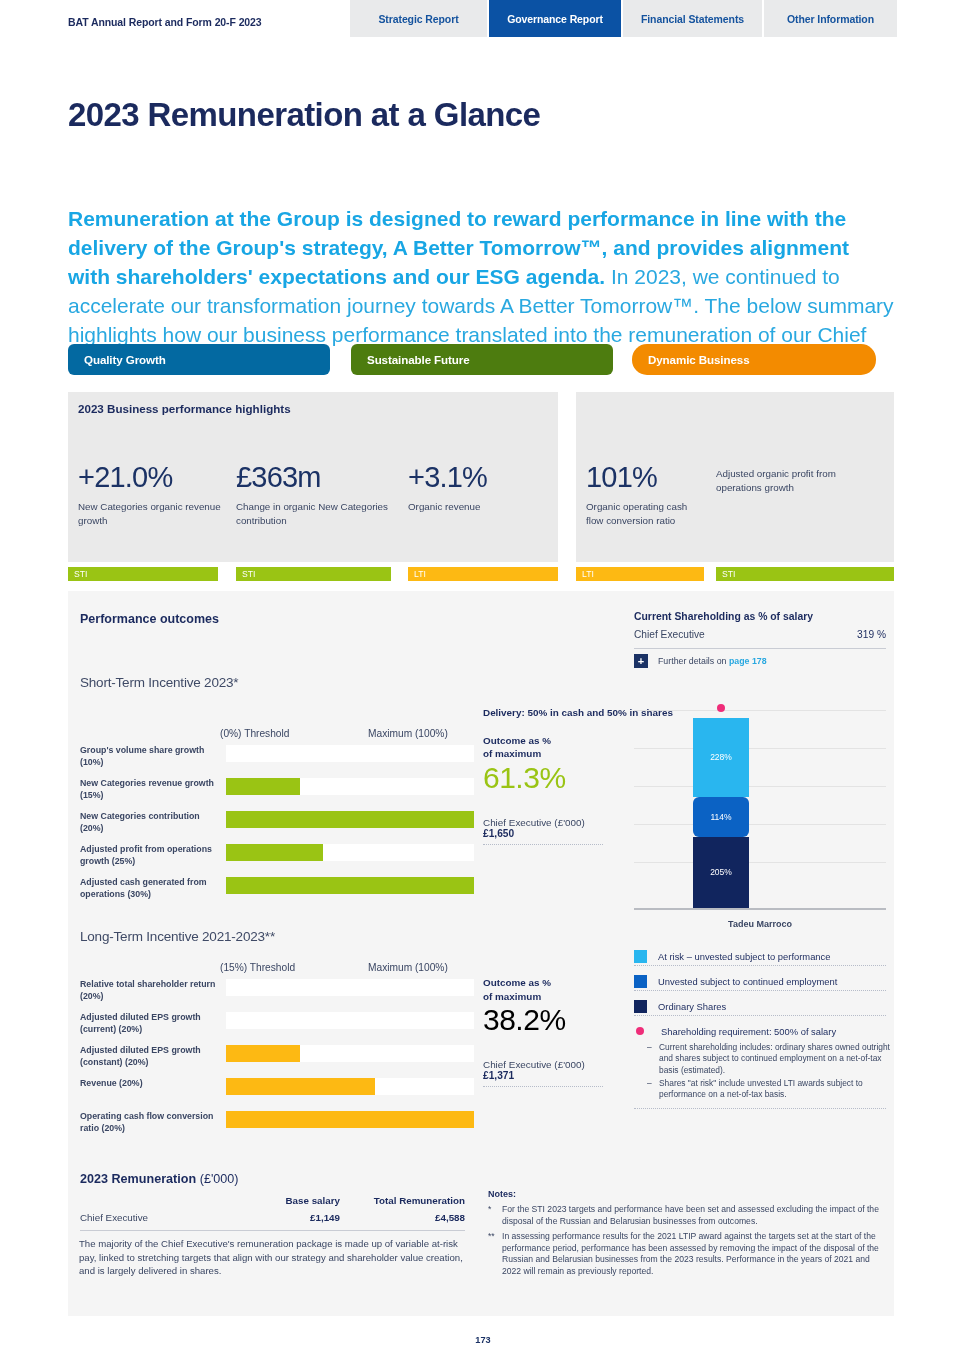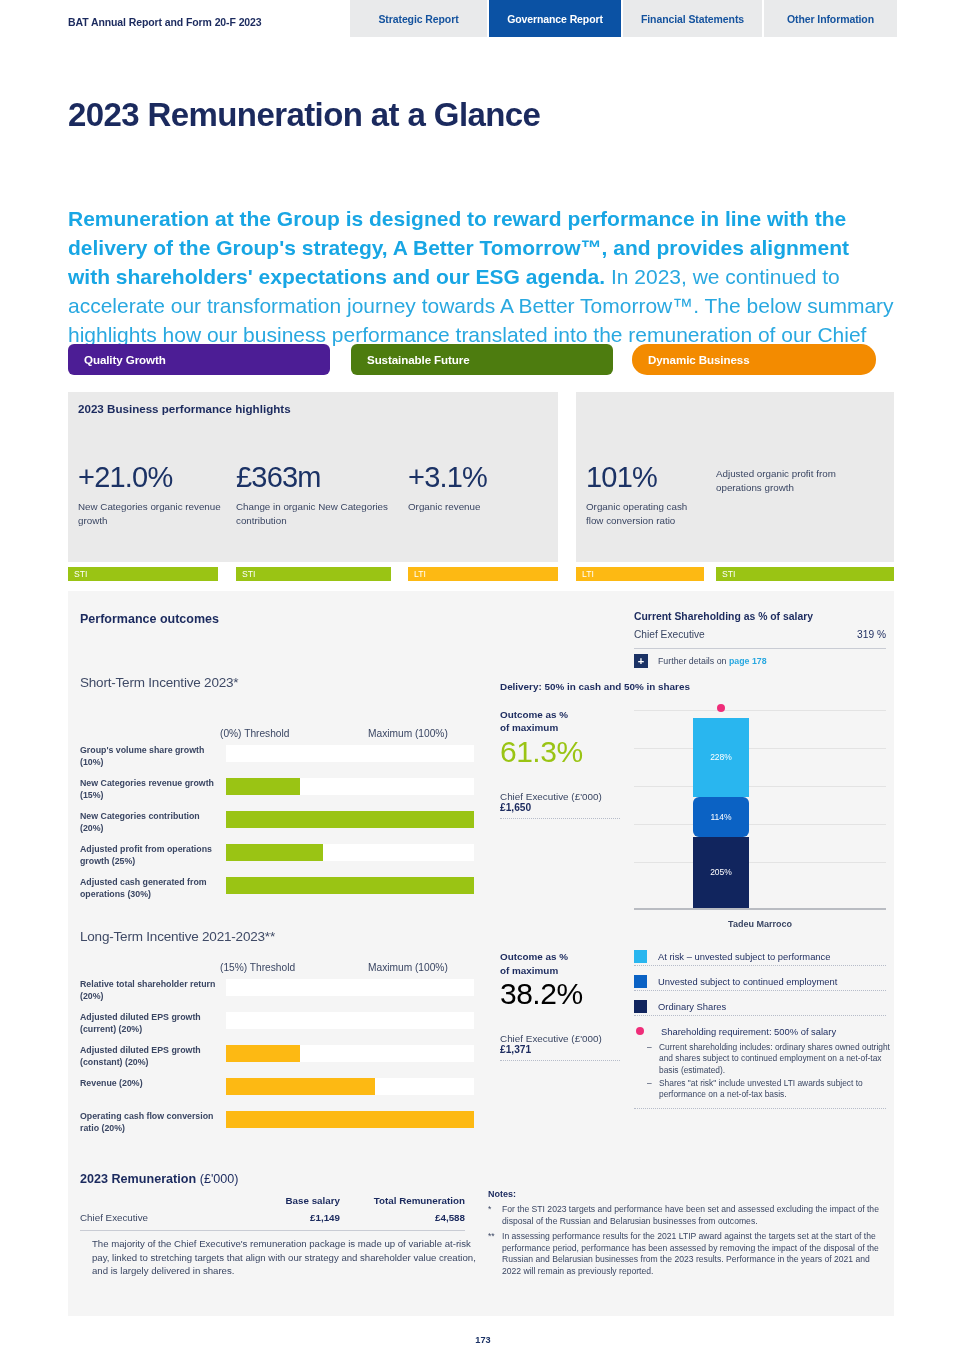--- a/index.html
+++ b/index.html
@@ -105,21 +105,21 @@
   .bar-row .rlabel {
     position: absolute; left: 0; top: 0; width: 140px;
     font-size: 8.8px; line-height: 11.6px; font-weight: bold; color: #3a4663;
   }
   .track { position: absolute; left: 146px; top: 0; width: 248px; height: 17px; background: #ffffff; }
   .fill { position: absolute; left: 0; top: 0; height: 17px; }
   .fill.green { background: #9ac414; }
   .fill.amber { background: #fdb913; }
 
   
-  .mid { position: absolute; left: 500px; }
+  .mid { position: absolute; left: 483px; margin-top: 26px; }
   .mid .hd { font-size: 9.9px; font-weight: bold; color: #1b2a5e; line-height: 13.5px; }
   .mid .big-pct { font-size: 30px; letter-spacing: -0.5px; line-height: 34px; }
   .big-green { color: #9ac414; }
   .big-amber { color: #000000; }
   .mid .ce-lbl { font-size: 9.9px; color: #3a4663; }
   .mid .ce-val { font-size: 10.2px; font-weight: bold; color: #1b2a5e; padding-bottom: 5px; }
   .dotted-line { border-bottom: 1px dotted #b6bcc9; width: 120px; }
 
   
   #sh-title { position: absolute; left: 634px; top: 611px; font-size: 10.4px; font-weight: bold; color: #1b2a5e; }
@@ -164,21 +164,21 @@
   .rtbl { position: absolute; left: 80px; width: 385px; font-size: 9.8px; }
   #rem-head { top: 1195px; height: 16px; }
   #rem-row { top: 1212px; height: 17px; }
   .rtbl .c0 { position: absolute; left: 0; }
   .rtbl .c1 { position: absolute; left: 150px; width: 110px; text-align: right; }
   .rtbl .c2 { position: absolute; left: 265px; width: 120px; text-align: right; }
   #rem-head .c1, #rem-head .c2 { font-weight: bold; color: #1b2a5e; }
   #rem-row .c0 { color: #3a4663; }
   #rem-row .c1, #rem-row .c2 { font-weight: bold; color: #1b2a5e; }
   #rem-rule { position: absolute; left: 80px; top: 1230px; width: 385px; border-bottom: 1px solid #c9ccd4; }
-  #rem-note { position: absolute; left: 92px; top: 1237px; width: 385px; font-size: 9.6px; line-height: 13.6px; color: #3a4663; }
+  #rem-note { position: absolute; left: 79px; top: 1237px; width: 385px; font-size: 9.6px; line-height: 13.6px; color: #3a4663; }
 
   
   #notes-title { position: absolute; left: 488px; top: 1189px; font-size: 9px; font-weight: bold; color: #1b2a5e; }
   .note { position: absolute; left: 488px; width: 400px; font-size: 8.6px; line-height: 11.6px; color: #3a4663; }
   .note .mk { position: absolute; left: 0; top: 0; width: 14px; }
   .note .bd { margin-left: 14px; }
 
   
   #pageno { position: absolute; left: 0; top: 1335px; width: 966px; text-align: center; font-size: 9.2px; font-weight: bold; color: #1b3265; }
 </style>
@@ -192,21 +192,21 @@
   <div class="tab" id="tab2">Financial Statements</div>
   <div class="tab" id="tab3">Other Information</div>
 </div>
 
 <div class="page-title">2023 Remuneration at a Glance</div>
 
 <div class="intro">
   <b>Remuneration at the Group is designed to reward performance in line with the delivery of the Group's strategy, A Better Tomorrow™, and provides alignment with shareholders' expectations and our ESG agenda.</b><span> In 2023, we continued to accelerate our transformation journey towards A Better Tomorrow™. The below summary highlights how our business performance translated into the remuneration of our Chief Executive.</span>
 </div>
 
-<div class="pill" id="pill0" style="background: #4c1d95;">Quality Growth</div>
+<div class="pill" id="pill0" style="background: #0369a1;">Quality Growth</div>
 <div class="pill" id="pill1" style="background: #4d7c0f;">Sustainable Future</div>
 <div class="pill" id="pill2" style="background: rgb(243, 139, 0);">Dynamic Business</div>
 
 <div class="hl-panel" id="hlA"></div>
 <div class="hl-panel" id="hlB"></div>
 <div class="hl-title">2023 Business performance highlights</div>
 
 <div class="metric" id="m0">
   <div class="val">+21.0%</div>
   <div class="lbl">New Categories organic revenue growth</div>

